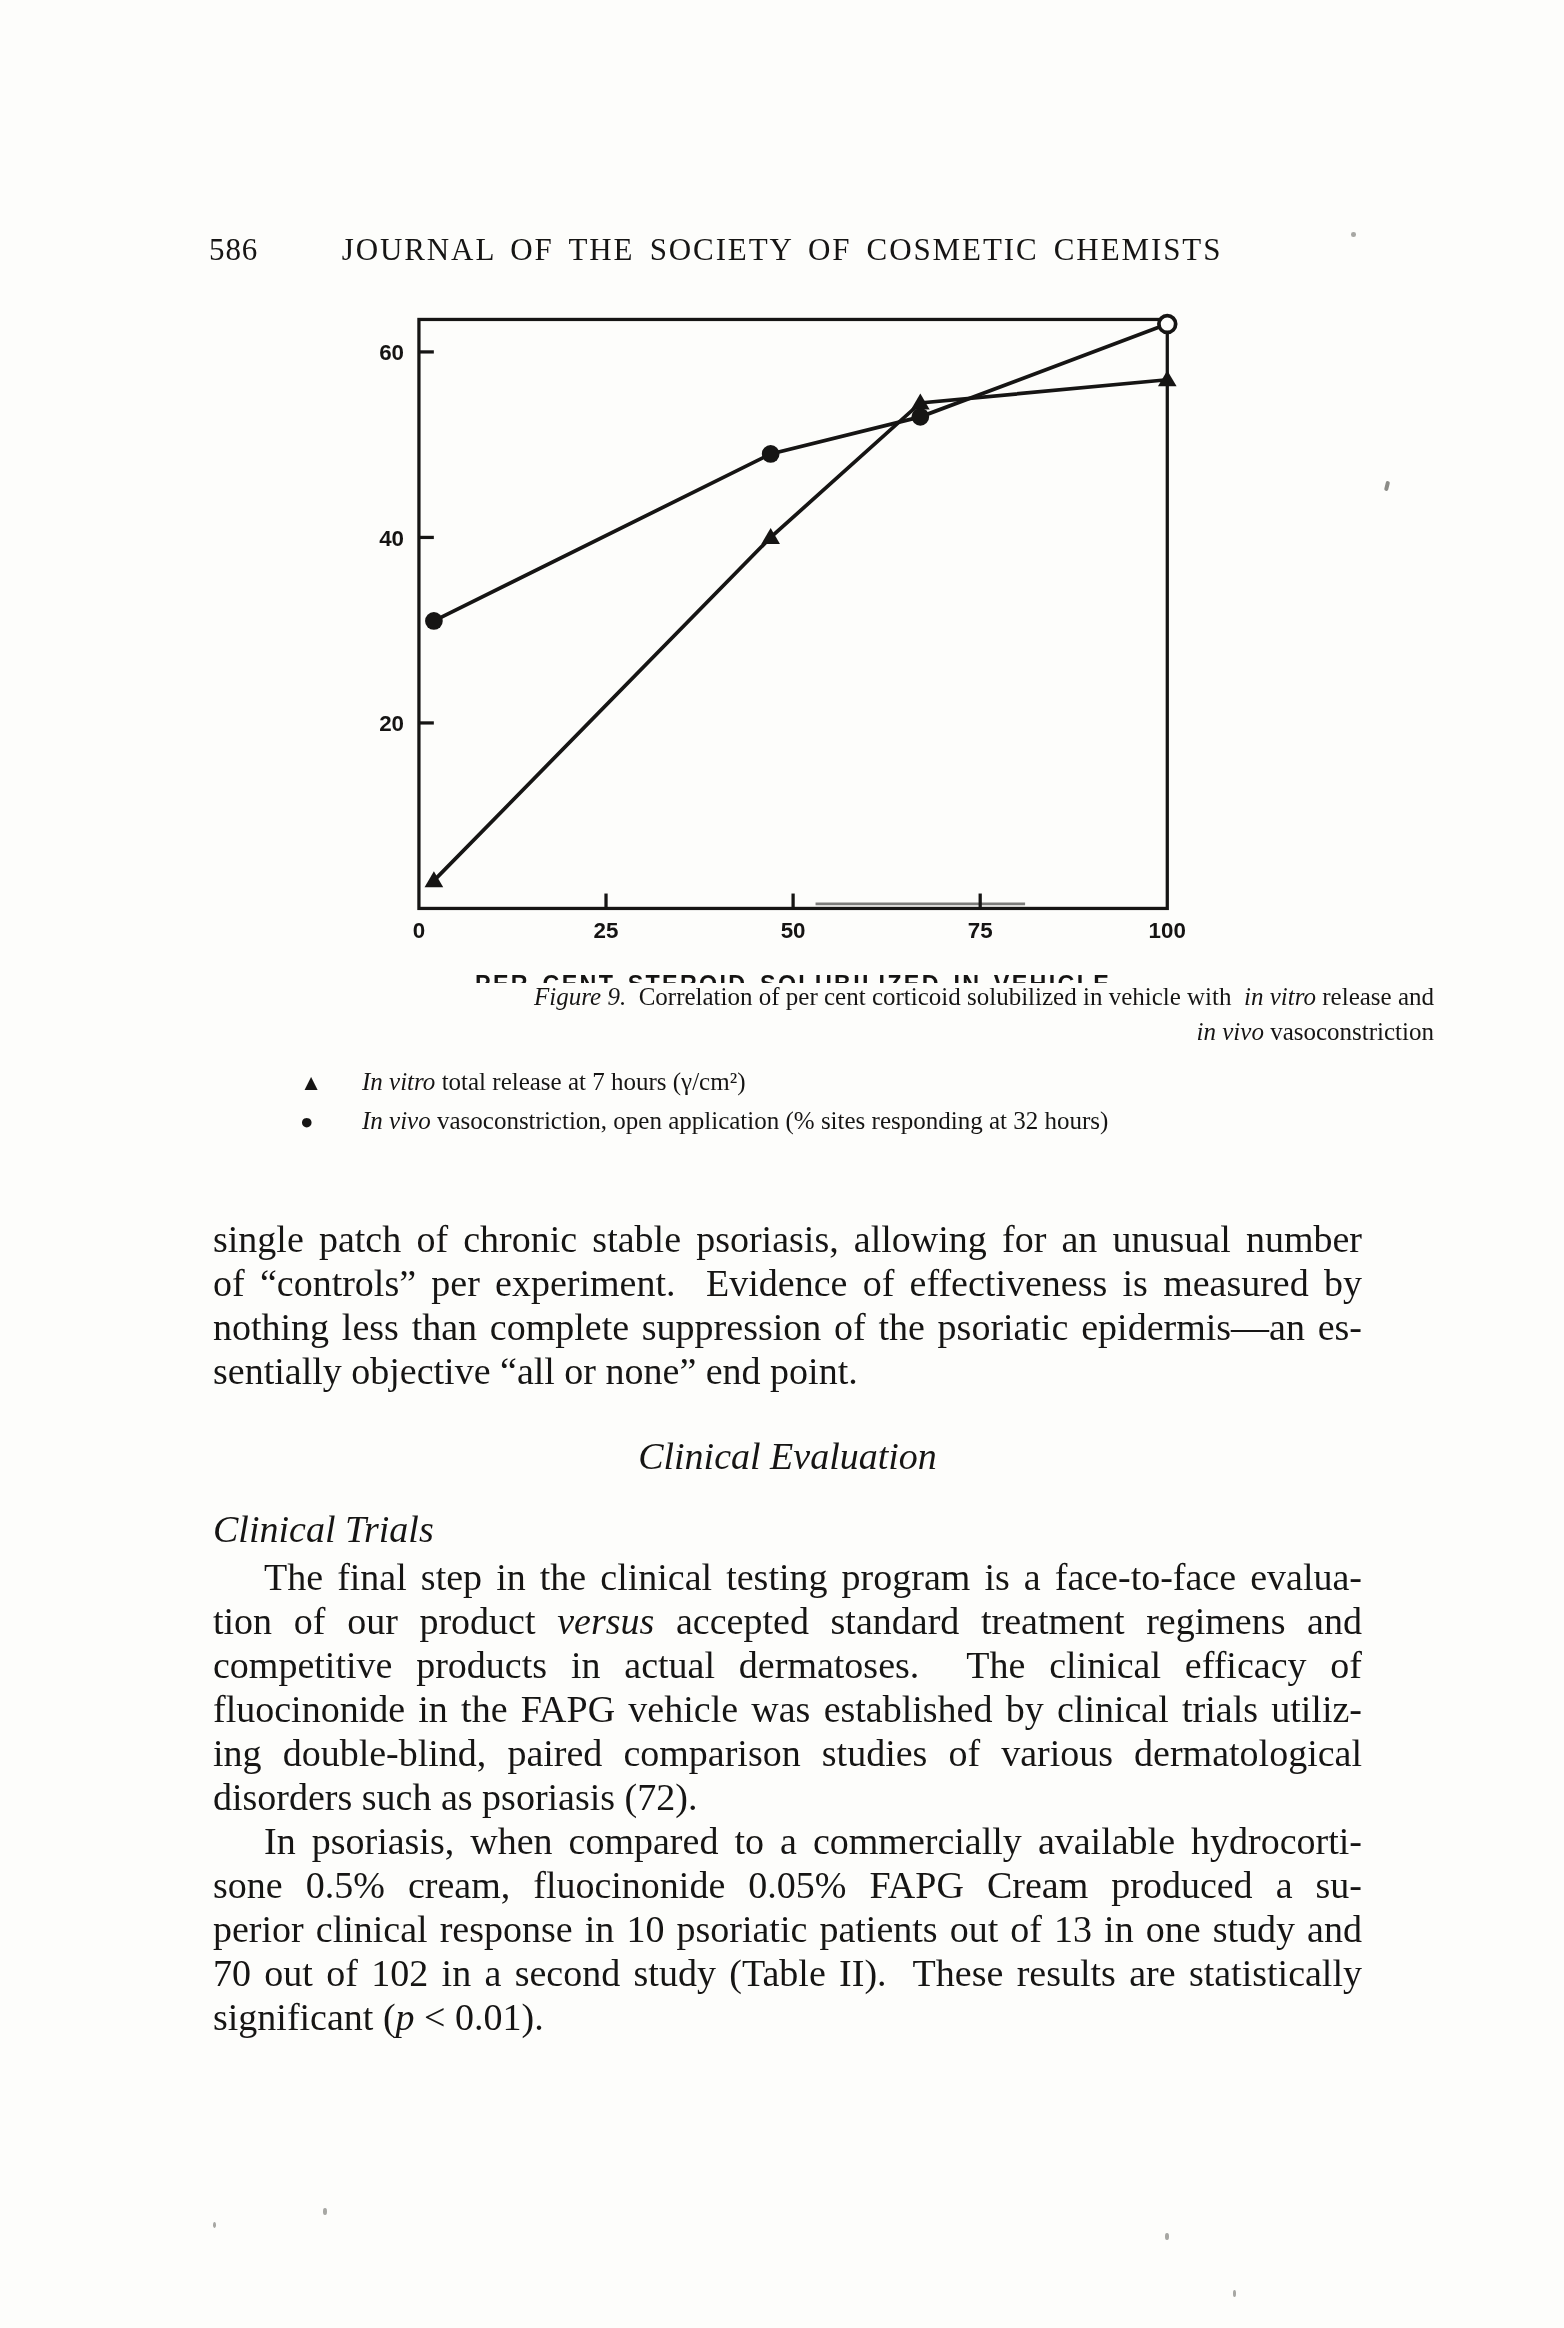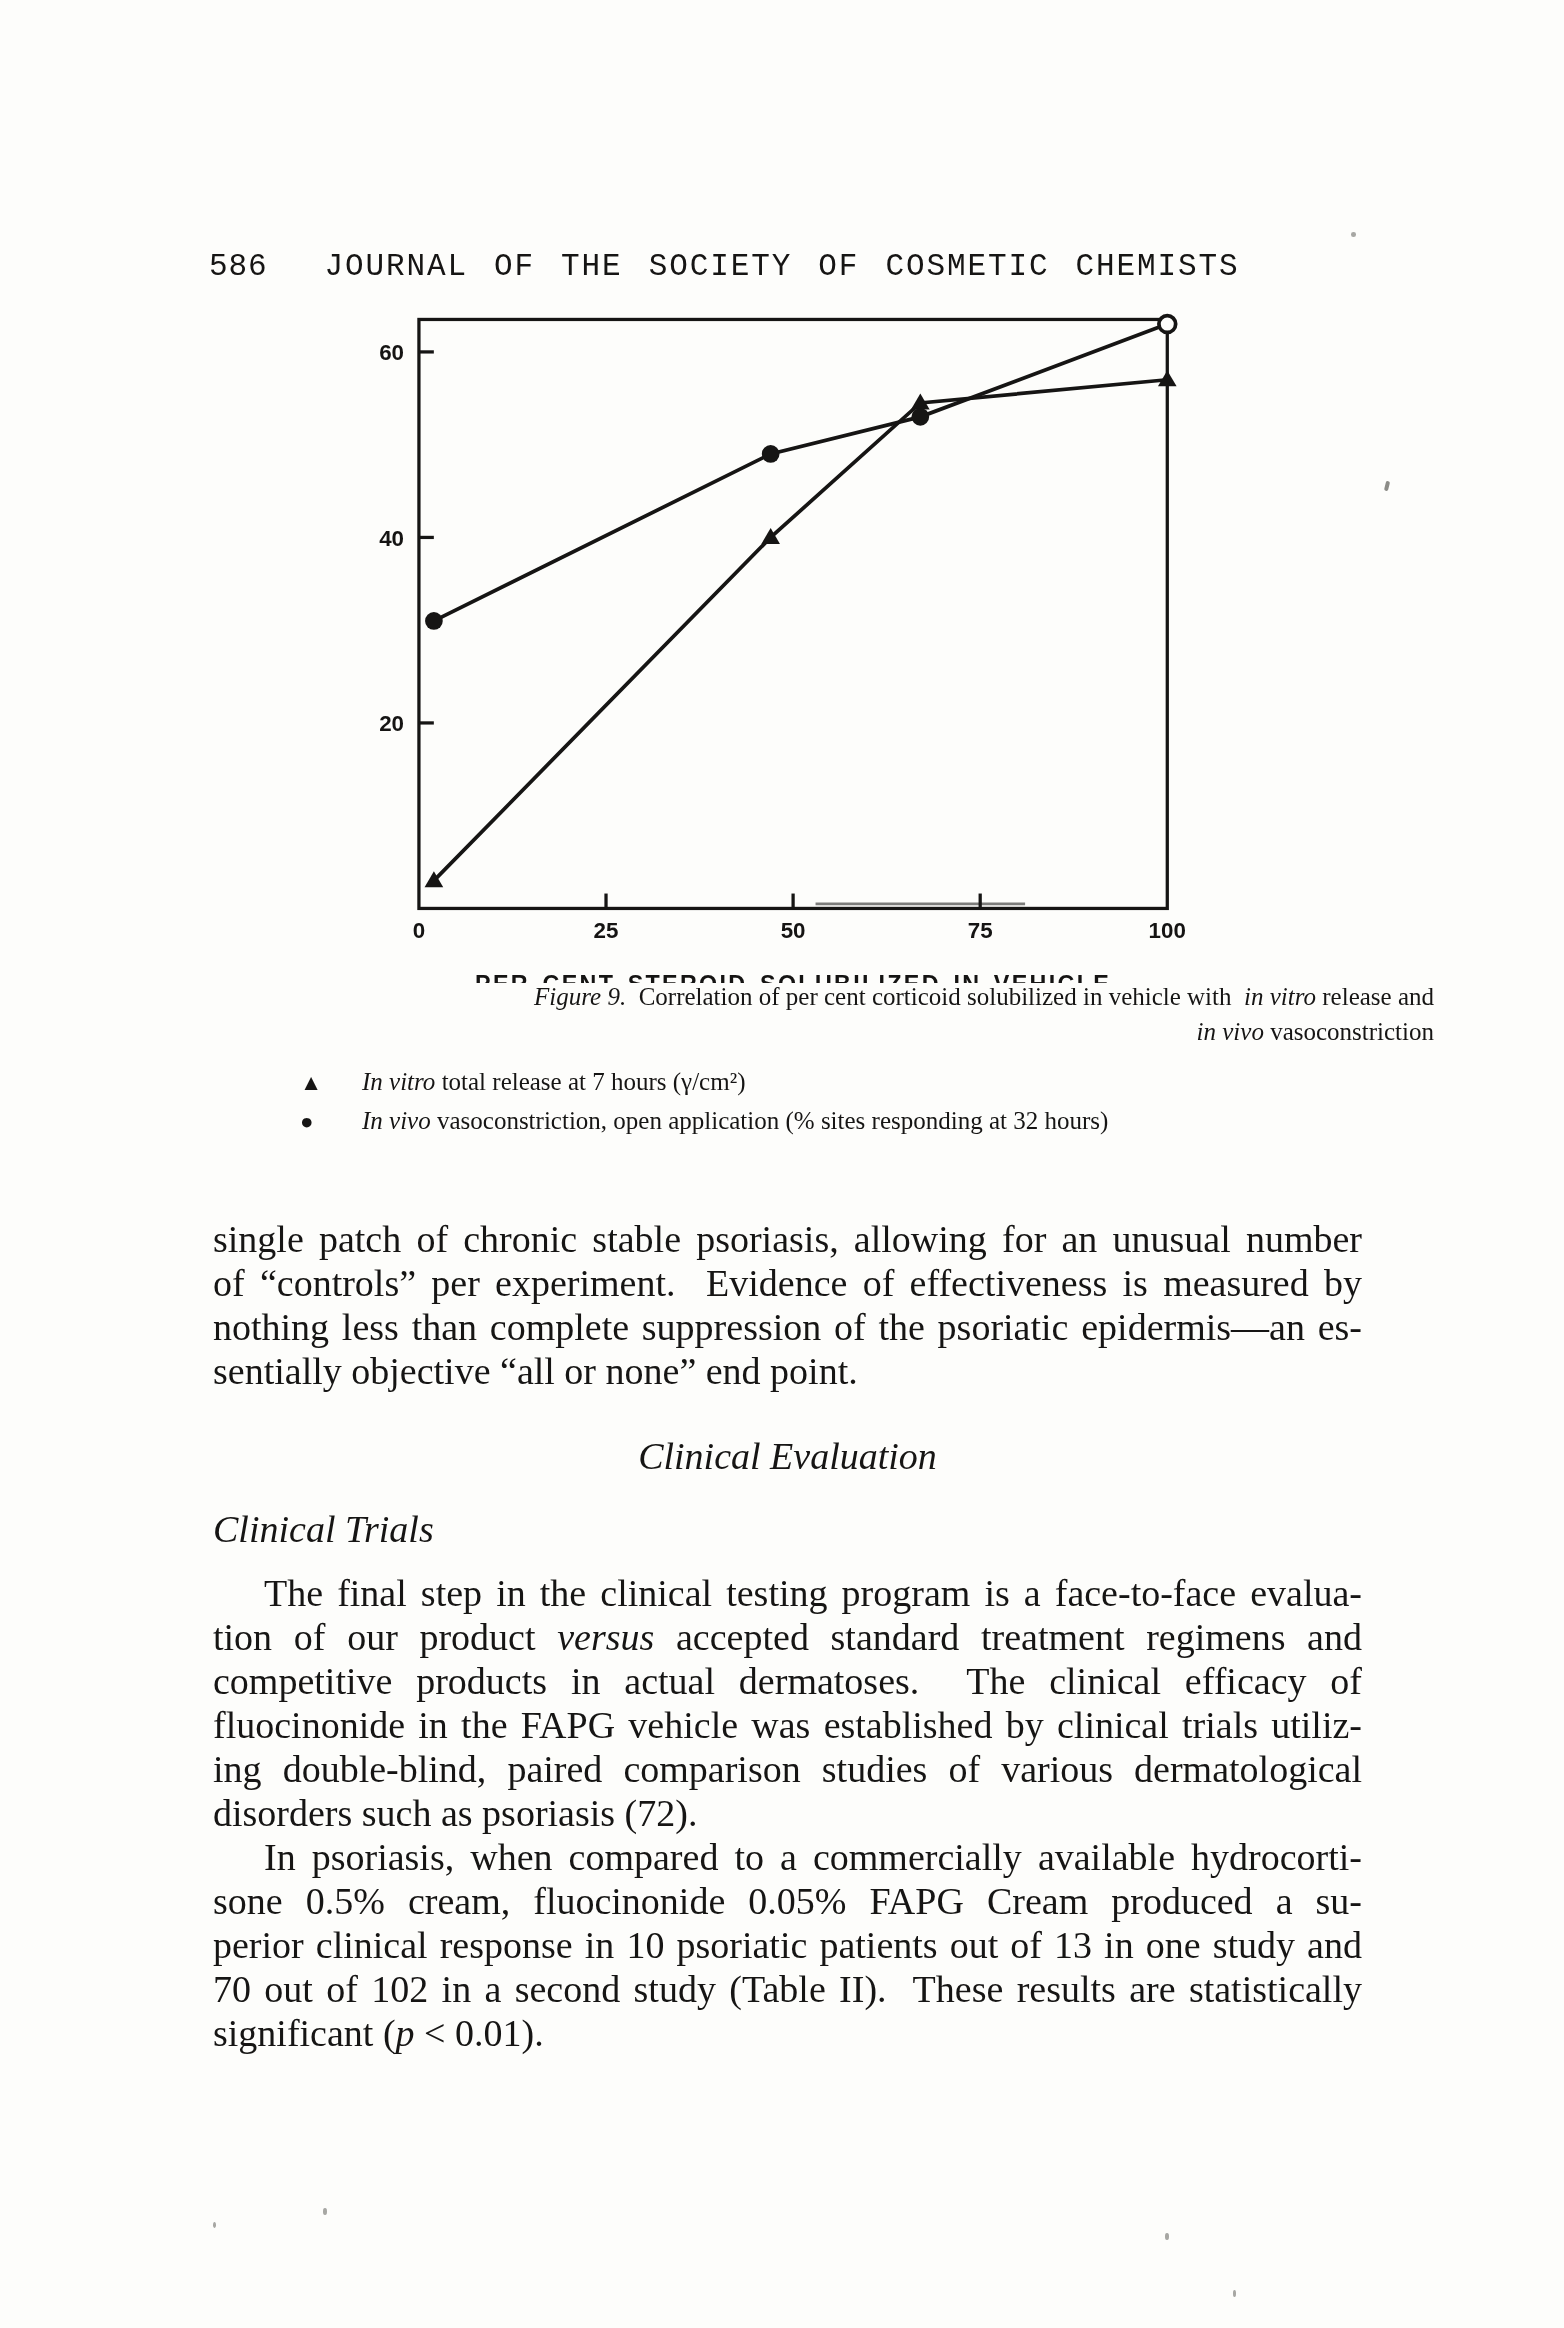--- a/index.html
+++ b/index.html
@@ -5,21 +5,21 @@
   html,body{margin:0;padding:0;background:#e8e8e6;}
   .page{
     position:relative;
     width:1564px;height:2329px;
     background:#fdfdfb;
     overflow:hidden;
     font-family:"Liberation Serif", serif;
     color:#161514;
   }
   
-  .pg-header{position:absolute;top:248px;left:0;width:100%;height:41px;font-family:Liberation Mono, monospace;}
+  .pg-header{position:absolute;top:231px;left:0;width:100%;height:41px;}
   .pg-num{
     position:absolute;left:209px;top:0;
     font-size:31px;line-height:37px;letter-spacing:0.9px;
   }
   .pg-title{
     position:absolute;left:0;top:0;width:100%;
     text-align:center;
     font-size:31px;line-height:37px;letter-spacing:1.9px;
     word-spacing:5.6px;
   }
@@ -39,21 +39,21 @@
   .body-text{
     position:absolute;left:213px;top:1217px;width:1149px;
     font-size:38px;line-height:44px;
   }
   .jl{text-align:justify;text-align-last:justify;}
   .ll{text-align:left;font-family:Liberation Serif, serif;}
   .indent .jl:first-child,.indent .ll:first-child{text-indent:51px;}
   .h-center{font-style:italic;text-align:center;margin-top:41px;}
   .h-left{font-style:italic;margin-top:29px;}
   .p-block{margin:0;}
-  .p-gap{margin-top:20px;}
+  .p-gap{margin-top:4px;}
   
   .speck{position:absolute;background:#8a8a86;border-radius:50%;opacity:.75;}
   .tickmark-artifact{position:absolute;width:3.7px;height:10.3px;background:#6f6f6a;border-radius:1.9px;transform:rotate(14deg);opacity:.8;}
   i{font-style:italic;}
 </style>
 </head>
 <body>
 
 <div class="page">
 

